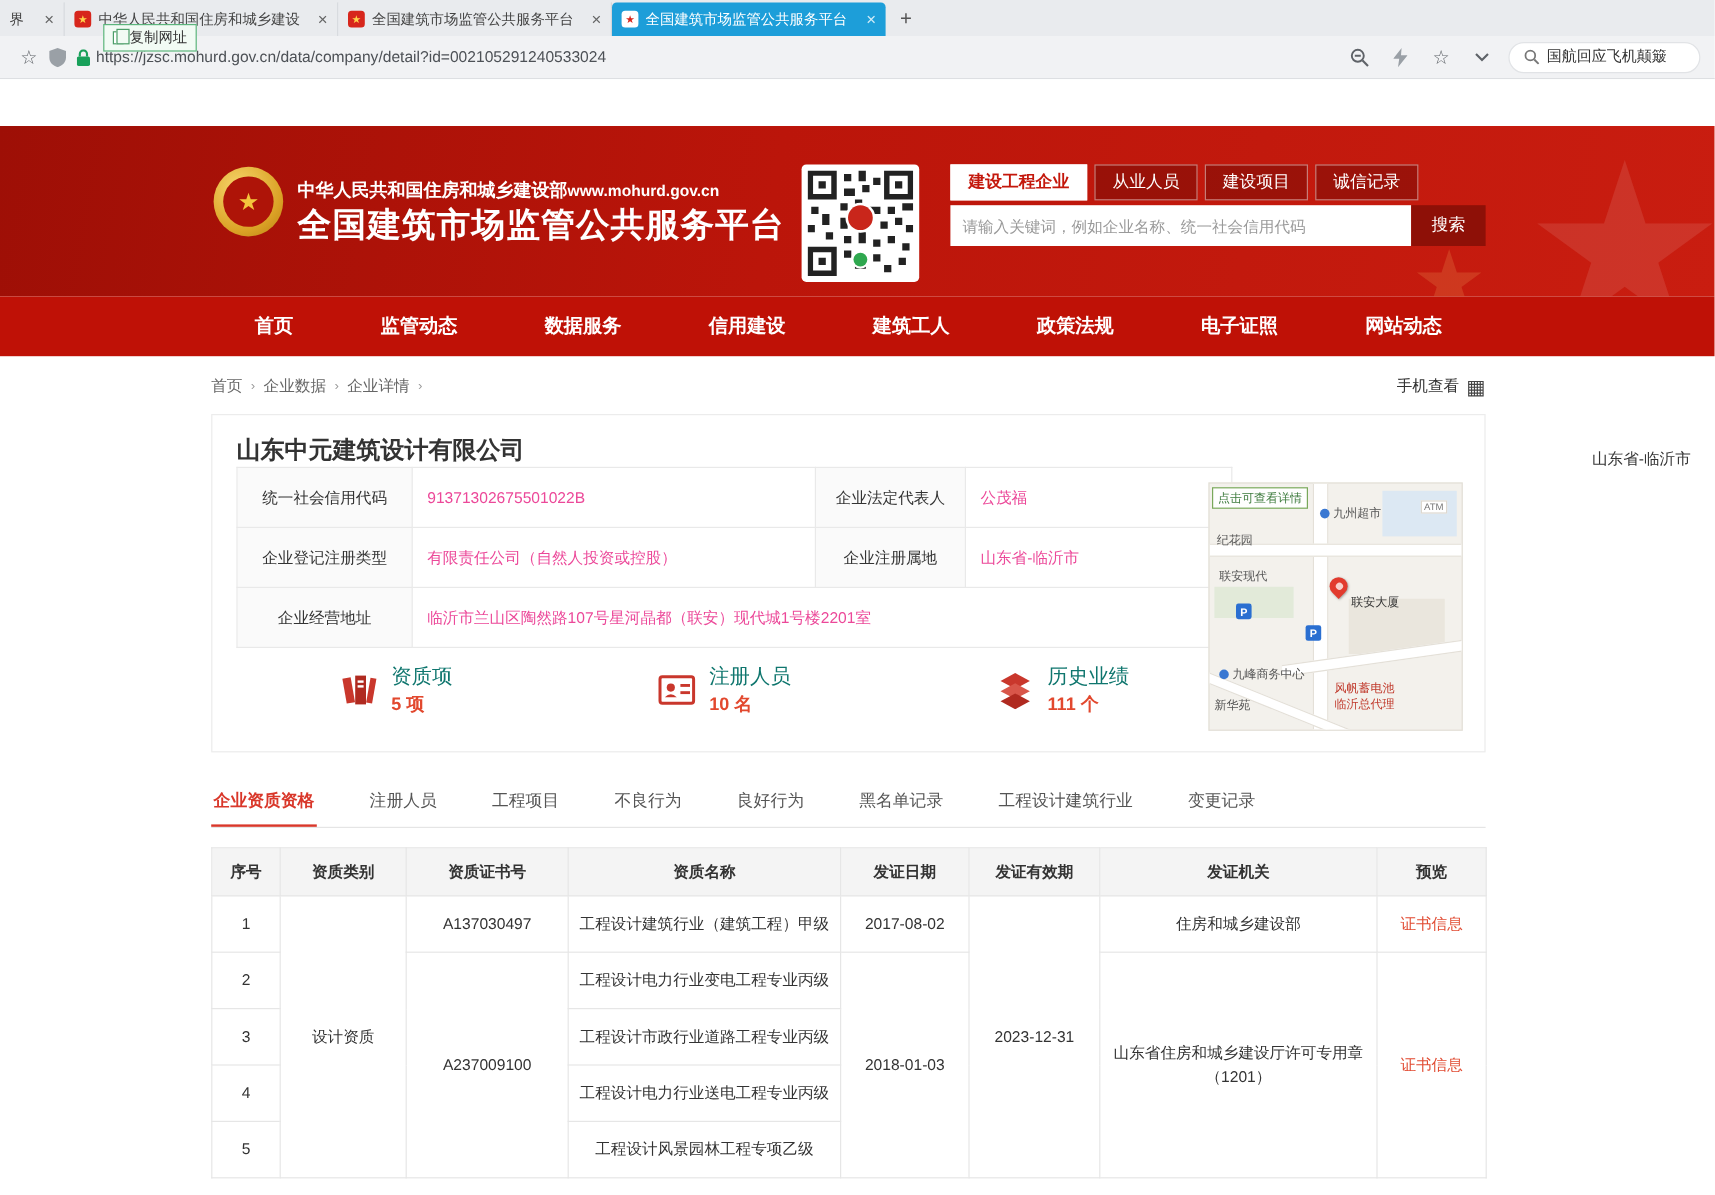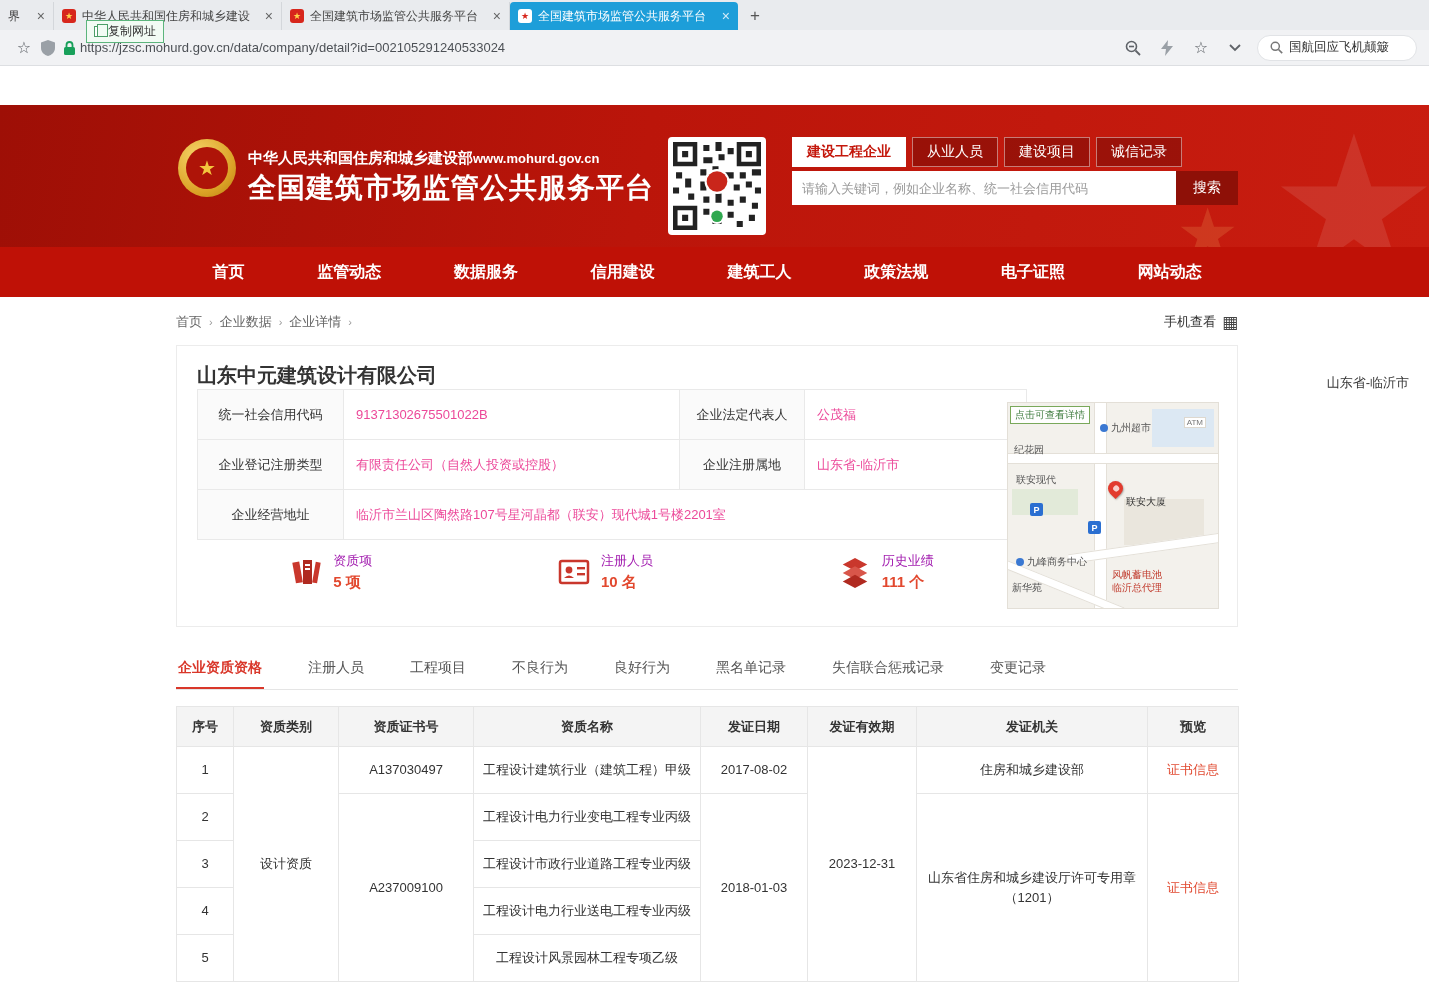--- a/index.html
+++ b/index.html
@@ -82,21 +82,21 @@
 
   table.info { border-collapse:collapse; table-layout:fixed; }
   table.info td { border:1px solid #e9e9e9; font-size:13px; height:50px; padding:0 12px; }
   td.ilabel { background:#fafafa; text-align:center; color:#333; padding:0 6px; }
   td.ival { color:#ec4899; }
 
   .stats { width:829px; margin-top:12px; display:flex; justify-content:space-around; align-items:center; }
   .stat { display:flex; align-items:center; gap:10px; cursor:default; }
   .stat svg { display:block; }
   .stat .txt { display:flex; flex-direction:column; gap:3px; }
-  .stat .lab { font-size:13px; color:#a21caf; }
+  .stat .lab { font-size:17px; color:#0f766e; }
   .stat .val { font-size:15px; color:#e2482e; font-weight:bold; }
 
   
   .map { position:absolute; right:18px; top:56px; width:212px; height:207px; background:#f3f1ec; border:1px solid #e3dfd7; overflow:hidden; font-size:10px; color:#555; }
   .m-blk { position:absolute; }
   .blk-blue { right:4px; top:6px; width:62px; height:38px; background:#dce8f3; }
   .blk-green { left:4px; top:86px; width:66px; height:26px; background:#e2ead9; }
   .blk-beige { left:116px; top:96px; width:80px; height:46px; background:#eae6dd; }
   .road-v { position:absolute; left:86px; top:0; width:13px; height:100%; background:#fff; border-left:1px solid #e4e0d8; border-right:1px solid #e4e0d8; }
   .road-h1 { position:absolute; top:50px; left:0; width:100%; height:11px; background:#fff; border-top:1px solid #e4e0d8; border-bottom:1px solid #e4e0d8; }
@@ -393,21 +393,21 @@
     </div>
   </div>
 
   <div class="dtabs">
     <span class="dtab active">企业资质资格</span>
     <span class="dtab">注册人员</span>
     <span class="dtab">工程项目</span>
     <span class="dtab">不良行为</span>
     <span class="dtab">良好行为</span>
     <span class="dtab">黑名单记录</span>
-    <span class="dtab">失信联合惩戒记录</span>
+    <span class="dtab">工程设计建筑行业</span>
     <span class="dtab">变更记录</span>
   </div>
 
   <table class="qual">
     <colgroup>
       <col style="width:57px">
         <col style="width:105px">
         <col style="width:135px">
         <col style="width:227px">
       <col style="width:107px">

